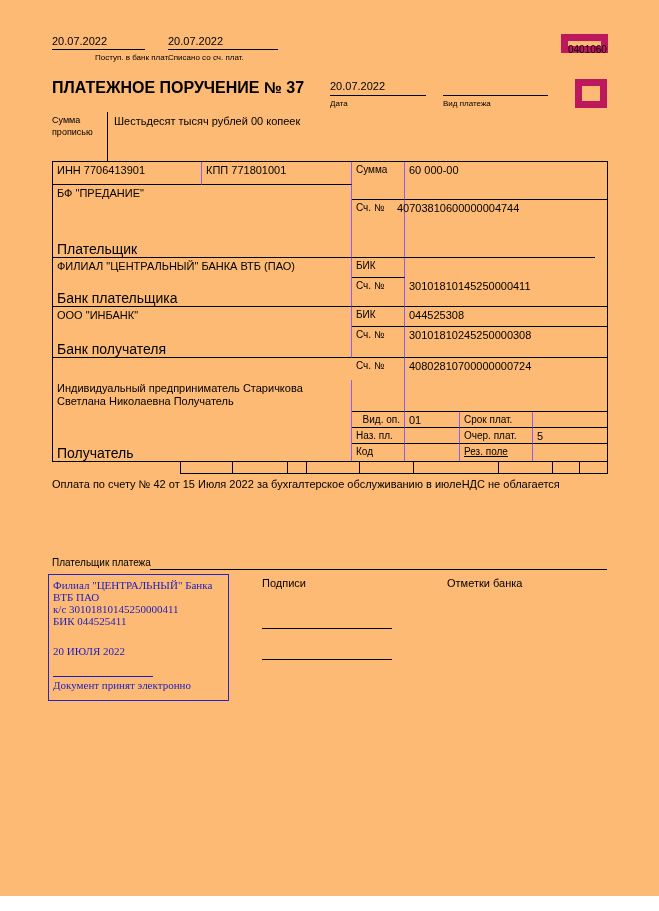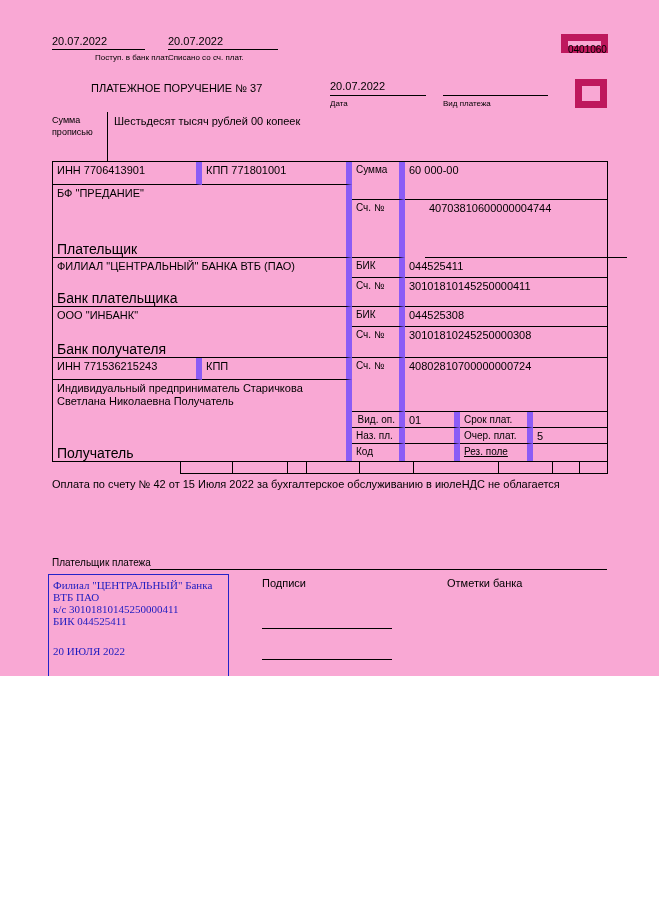--- a/index.html
+++ b/index.html
@@ -1,36 +1,36 @@
 <!DOCTYPE html>
 <html><head>
 <meta charset="utf-8">
 <style>
   * { margin:0; padding:0; box-sizing:border-box; }
   html,body { background:#ffffff; }
   .page {
-    position:relative; width:659px; height:676px; background:#f9a8d4;
+    position:relative; width:659px; height:896px; background:#fdba74;
     font-family:"Liberation Sans", sans-serif; color:#000;
   }
   .abs { position:absolute; }
   .hline { position:absolute; height:1px; background:#000; }
   .vline { position:absolute; width:1px; background:#000; }
   .f8  { font-size:8px;  line-height:9px; }
   .f9  { font-size:9px;  line-height:10px; }
   .f10 { font-size:10px; line-height:11px; }
   .f11 { font-size:11px; line-height:13px; }
-  .f12b { font-size:11px; line-height:14px; font-weight:normal;margin-left:39px; }
+  .f12b { font-size:16px; line-height:14px; font-weight:bold; }
   .underlined { border-bottom:1px solid #000; }
   .box { border:7px solid #be185d; }
   .table {
     position:absolute; left:52px; top:161px; width:556px; height:301px;
     border:1px solid #000;
   }
   .cell { position:absolute; padding:2px 4px; font-size:11px; line-height:13px; overflow:hidden; }
-  .br { border-right:6px solid #8b5cf6; }
+  .br { border-right:1px solid #8b5cf6; }
   .bb { border-bottom:1px solid #000; }
   .two { display:flex; flex-direction:column; justify-content:space-between; }
   .lab { font-size:14px; line-height:11px; }
   .l10 { font-size:10px; line-height:11px; }
   .strip {
     position:absolute; left:180px; top:462px; width:428px; height:12px;
     border:1px solid #000; border-top:none; display:flex;
   }
   .strip > div { border-right:1px solid #000; height:100%; }
   .strip > div:last-child { border-right:none; }
@@ -80,36 +80,33 @@
     <div class="cell br bb two" style="left:0; top:96px; width:299px; height:49px;">
       <div>ФИЛИАЛ "ЦЕНТРАЛЬНЫЙ" БАНКА ВТБ (ПАО)</div>
       <div class="lab">Банк плательщика</div>
     </div>
 
     <div class="cell br bb two" style="left:0; top:145px; width:299px; height:51px;">
       <div>ООО "ИНБАНК"</div>
       <div class="lab">Банк получателя</div>
     </div>
 
-    <div class="cell br bb" style="left:0; top:196px; width:149px; height:22px;">ИНН 771536215243</div>
-    <div class="cell br bb" style="left:149px; top:196px; width:150px; height:22px;">КПП</div>
 
     <div class="cell br two" style="left:0; top:218px; width:299px; height:81px;">
       <div>Индивидуальный предприниматель Старичкова Светлана Николаевна Получатель</div>
       <div class="lab">Получатель</div>
     </div>
 
     <div class="cell br bb l10" style="left:299px; top:0; width:53px; height:38px;">Сумма</div>
     <div class="cell bb" style="left:352px; top:0; width:202px; height:38px;">60 000-00</div>
 
     <div class="cell br bb l10" style="left:299px; top:38px; width:53px; height:58px;">Сч. №</div>
-    <div class="cell bb" style="left:372px; top:38px; width:202px; height:58px;">40703810600000004744</div>
+    <div class="cell bb" style="left:340px; top:38px; width:202px; height:58px;">40703810600000004744</div>
 
     <div class="cell br bb l10" style="left:299px; top:96px; width:53px; height:20px;">БИК</div>
-    <div class="cell bb" style="left:352px; top:96px; width:202px; height:20px;">044525411</div>
 
     <div class="cell br bb l10" style="left:299px; top:116px; width:53px; height:29px;">Сч. №</div>
     <div class="cell bb" style="left:352px; top:116px; width:202px; height:29px;">30101810145250000411</div>
 
     <div class="cell br bb l10" style="left:299px; top:145px; width:53px; height:20px;">БИК</div>
     <div class="cell bb" style="left:352px; top:145px; width:202px; height:20px;">044525308</div>
 
     <div class="cell br bb l10" style="left:299px; top:165px; width:53px; height:31px;">Сч. №</div>
     <div class="cell bb" style="left:352px; top:165px; width:202px; height:31px;">30101810245250000308</div>
 

